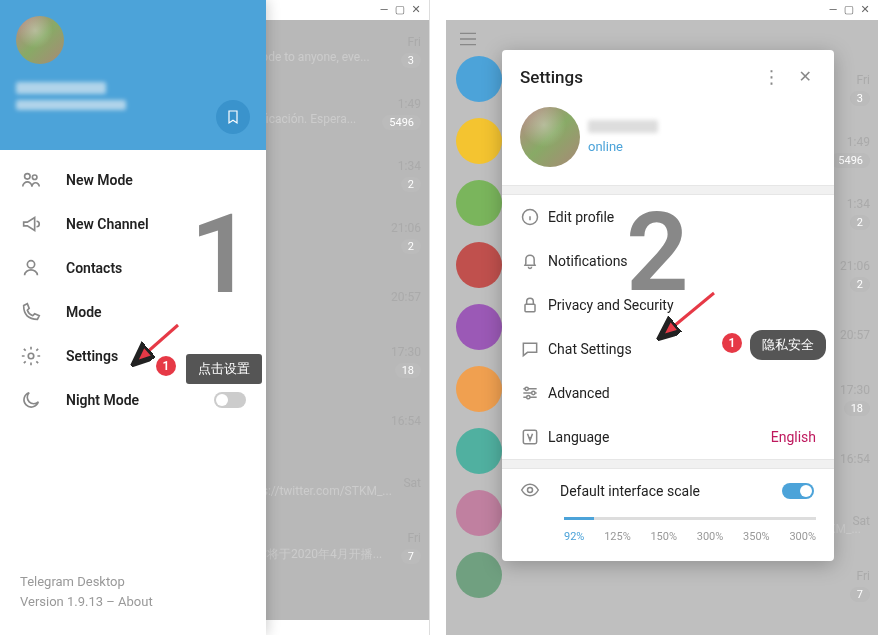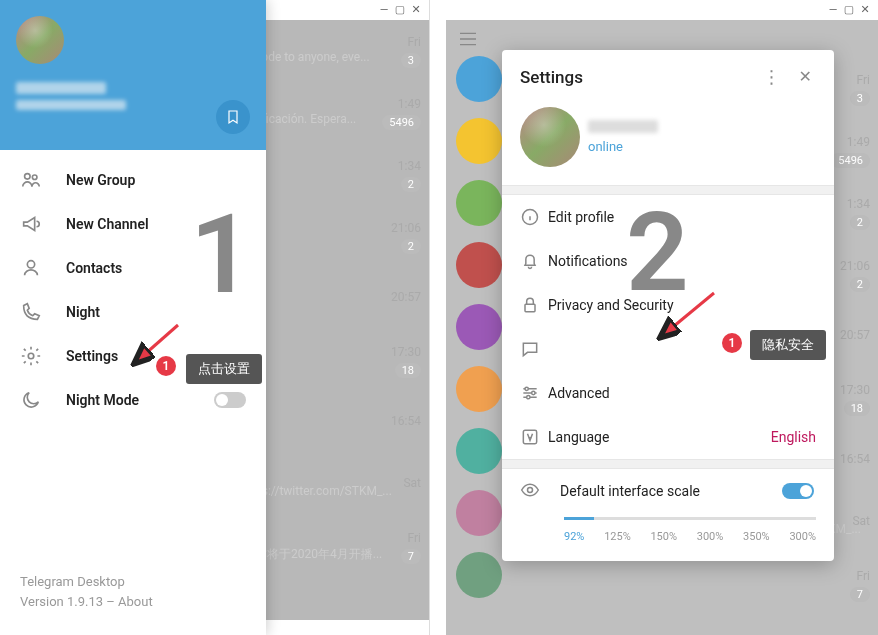--- a/index.html
+++ b/index.html
@@ -429,21 +429,21 @@
     <div class="menu-list">
       <div class="menu-item">
         <span class="icon">
             <svg width="22" height="22" viewBox="0 0 24 24">
               <circle cx="8" cy="8" r="3"></circle>
               <circle cx="16" cy="9" r="2.5"></circle>
               <path d="M3 19c0-3 3-5 5-5s5 2 5 5"></path>
               <path d="M13 19c0-2 2-4 4-4s4 2 4 4"></path>
             </svg>
           </span>
-        <span class="label">New Group</span>
+        <span class="label">New Mode</span>
       </div>
       <div class="menu-item">
         <span class="icon">
             <svg width="22" height="22" viewBox="0 0 24 24">
               <path d="M4 10v4h4l8 5V5l-8 5z"></path>
               <path d="M18 9a3 3 0 010 6"></path>
             </svg>
           </span>
         <span class="label">New Channel</span>
       </div>
@@ -455,21 +455,21 @@
             </svg>
           </span>
         <span class="label">Contacts</span>
       </div>
       <div class="menu-item">
         <span class="icon">
             <svg width="22" height="22" viewBox="0 0 24 24">
               <path d="M4 5c0 10 5 15 15 15l2-4-5-2-2 2c-3-1-5-3-6-6l2-2-2-5z"></path>
             </svg>
           </span>
-        <span class="label">Night</span>
+        <span class="label">Mode</span>
       </div>
       <div class="menu-item">
         <span class="icon">
             <svg width="22" height="22" viewBox="0 0 24 24">
               <circle cx="12" cy="12" r="3"></circle>
               <path d="M12 2v3M12 19v3M4.2 4.2l2 2M17.8 17.8l2 2M2 12h3M19 12h3M4.2 19.8l2-2M17.8 6.2l2-2"></path>
             </svg>
           </span>
         <span class="label">Settings</span>
       </div>
@@ -609,20 +609,21 @@
           </svg>
         </span>
       <span class="label">Privacy and Security</span>
     </div>
     <div class="settings-row">
       <span class="icon">
           <svg width="20" height="20" viewBox="0 0 24 24">
             <path d="M4 5h16v11H9l-5 4z"></path>
           </svg>
         </span>
+      <span class="label">Chat Settings</span>
     </div>
     <div class="settings-row">
       <span class="icon">
           <svg width="20" height="20" viewBox="0 0 24 24">
             <path d="M4 7h16M4 12h16M4 17h16"></path>
             <circle cx="8" cy="7" r="2" fill="#fff"></circle>
             <circle cx="16" cy="12" r="2" fill="#fff"></circle>
             <circle cx="10" cy="17" r="2" fill="#fff"></circle>
           </svg>
         </span>
@@ -670,13 +671,13 @@
 <div class="big-number" style="left:626px; top:188px;">2</div>
 <svg class="red-arrow" style="left:654px; top:288px;" width="70" height="60">
   <defs>
       <marker id="ah2" markerWidth="8" markerHeight="8" refX="6" refY="3" orient="auto">
         <path d="M0,0 L7,3 L0,6 z" fill="#e63946"></path>
       </marker>
     </defs>
   <path d="M60 5 L8 48" stroke="#e63946" stroke-width="3" fill="none" marker-end="url(#ah2)"></path>
 </svg>
 <div class="marker" style="left:722px; top:333px;">1</div>
-<div class="tooltip" style="left:750px; top:330px;">隐私安全</div>
+<div class="tooltip" style="left:750px; top:330px;border-radius:12px;">隐私安全</div>
 
 </body></html>

